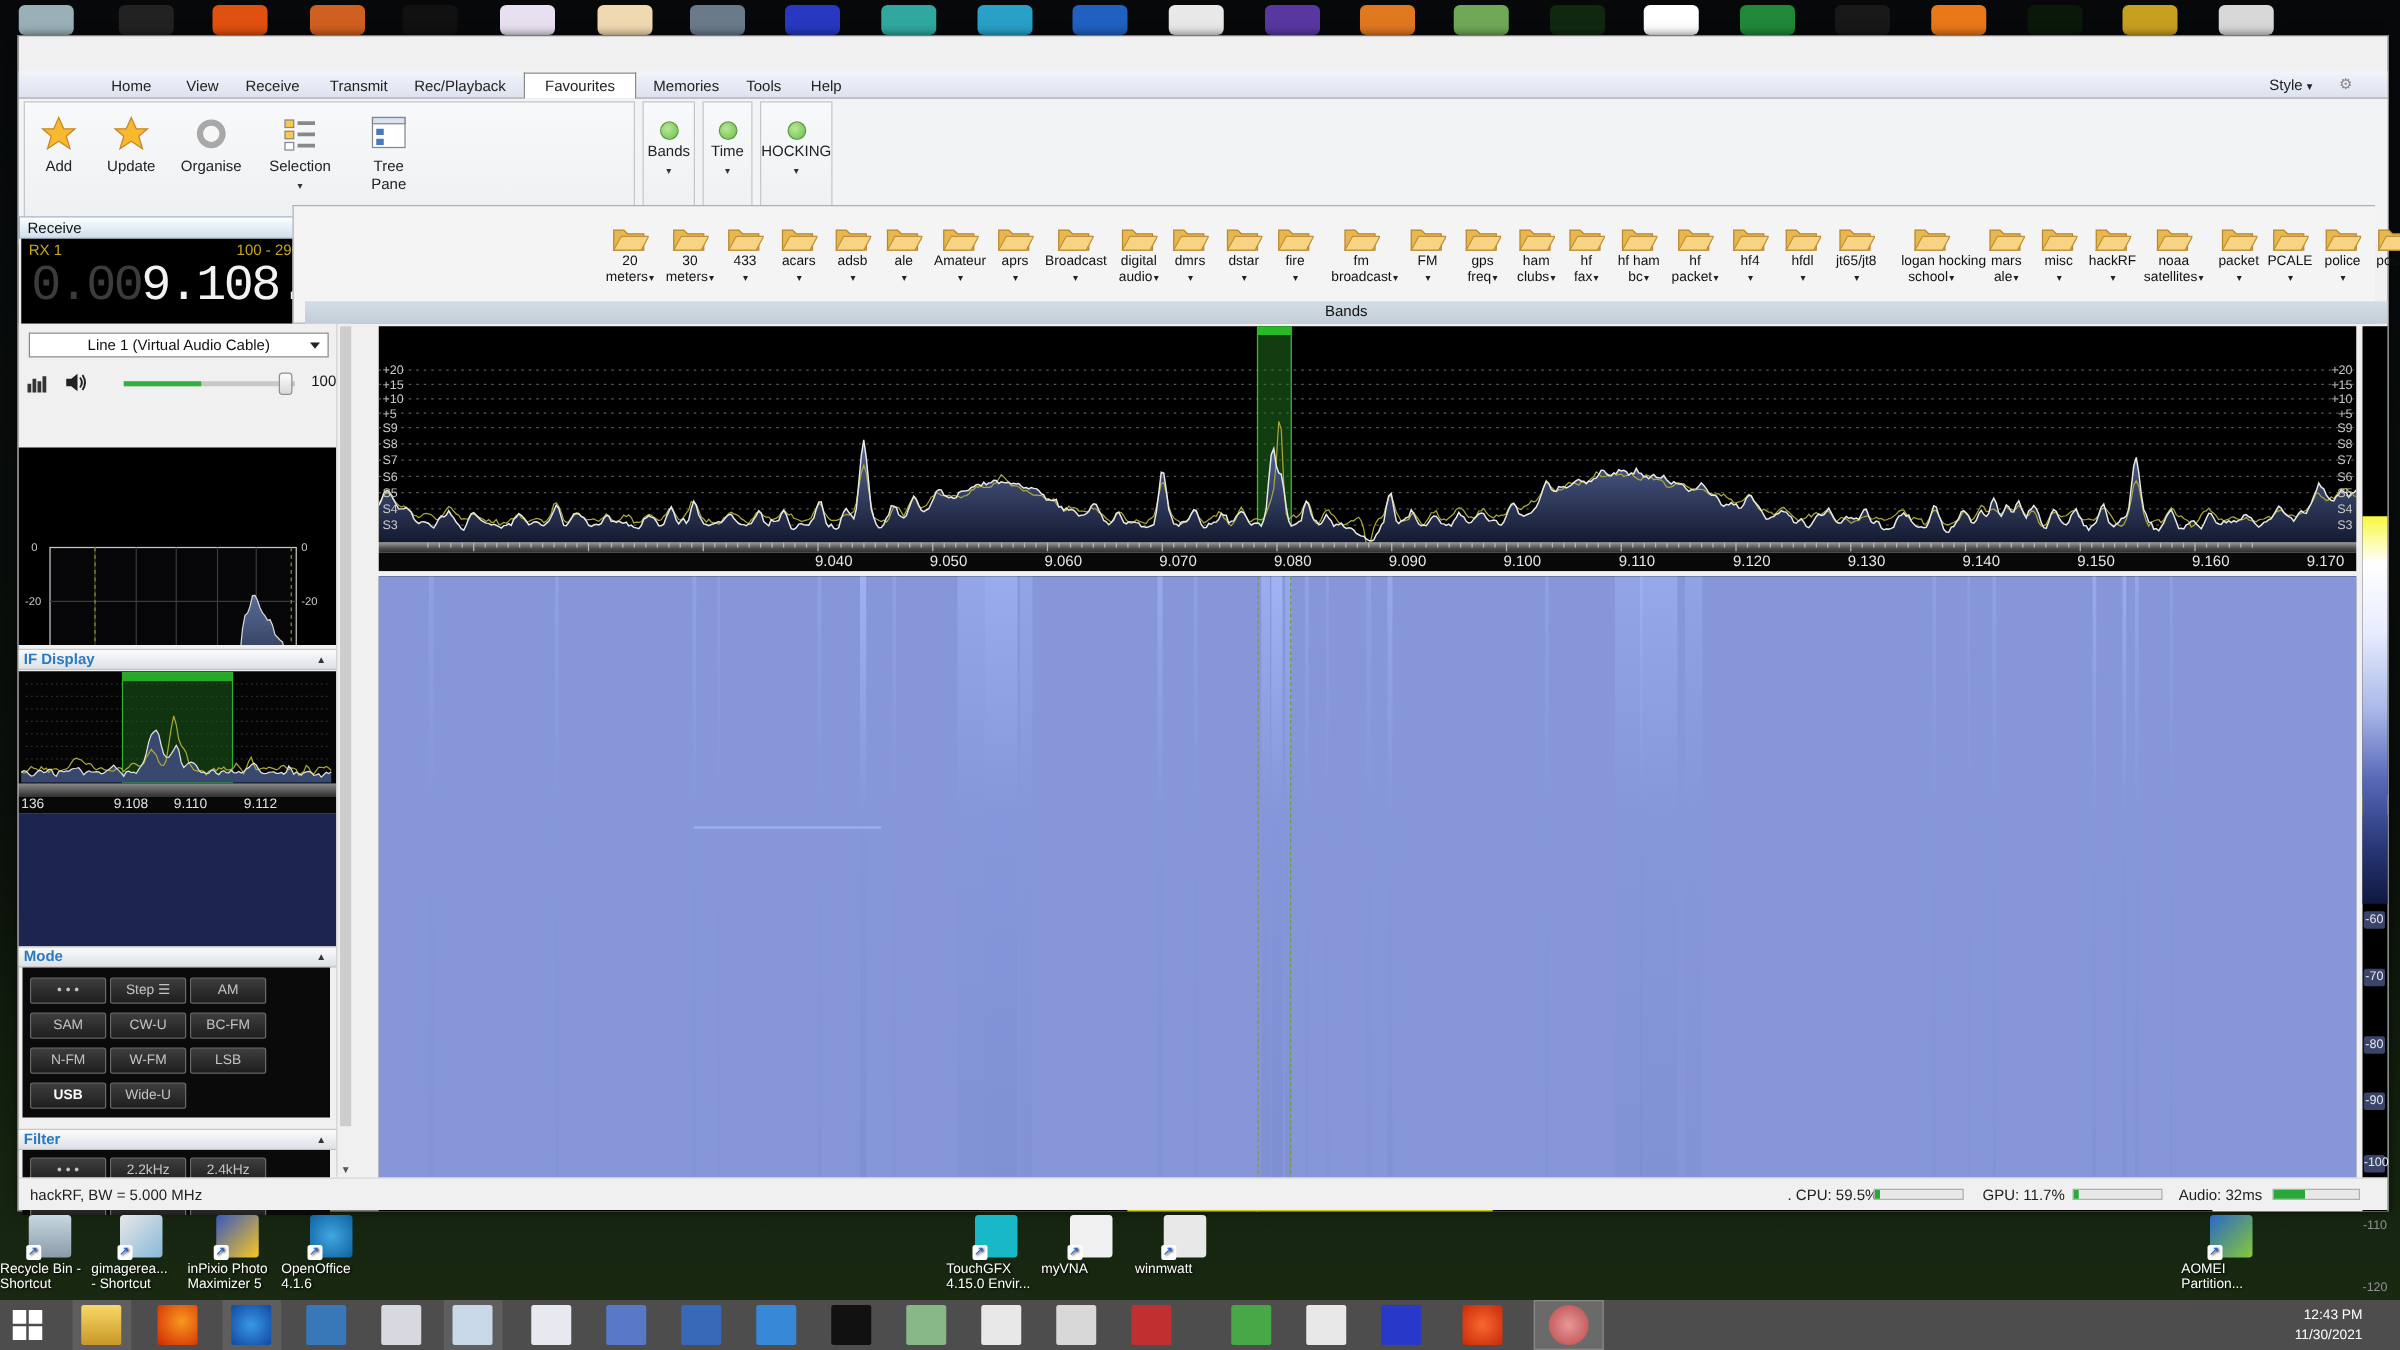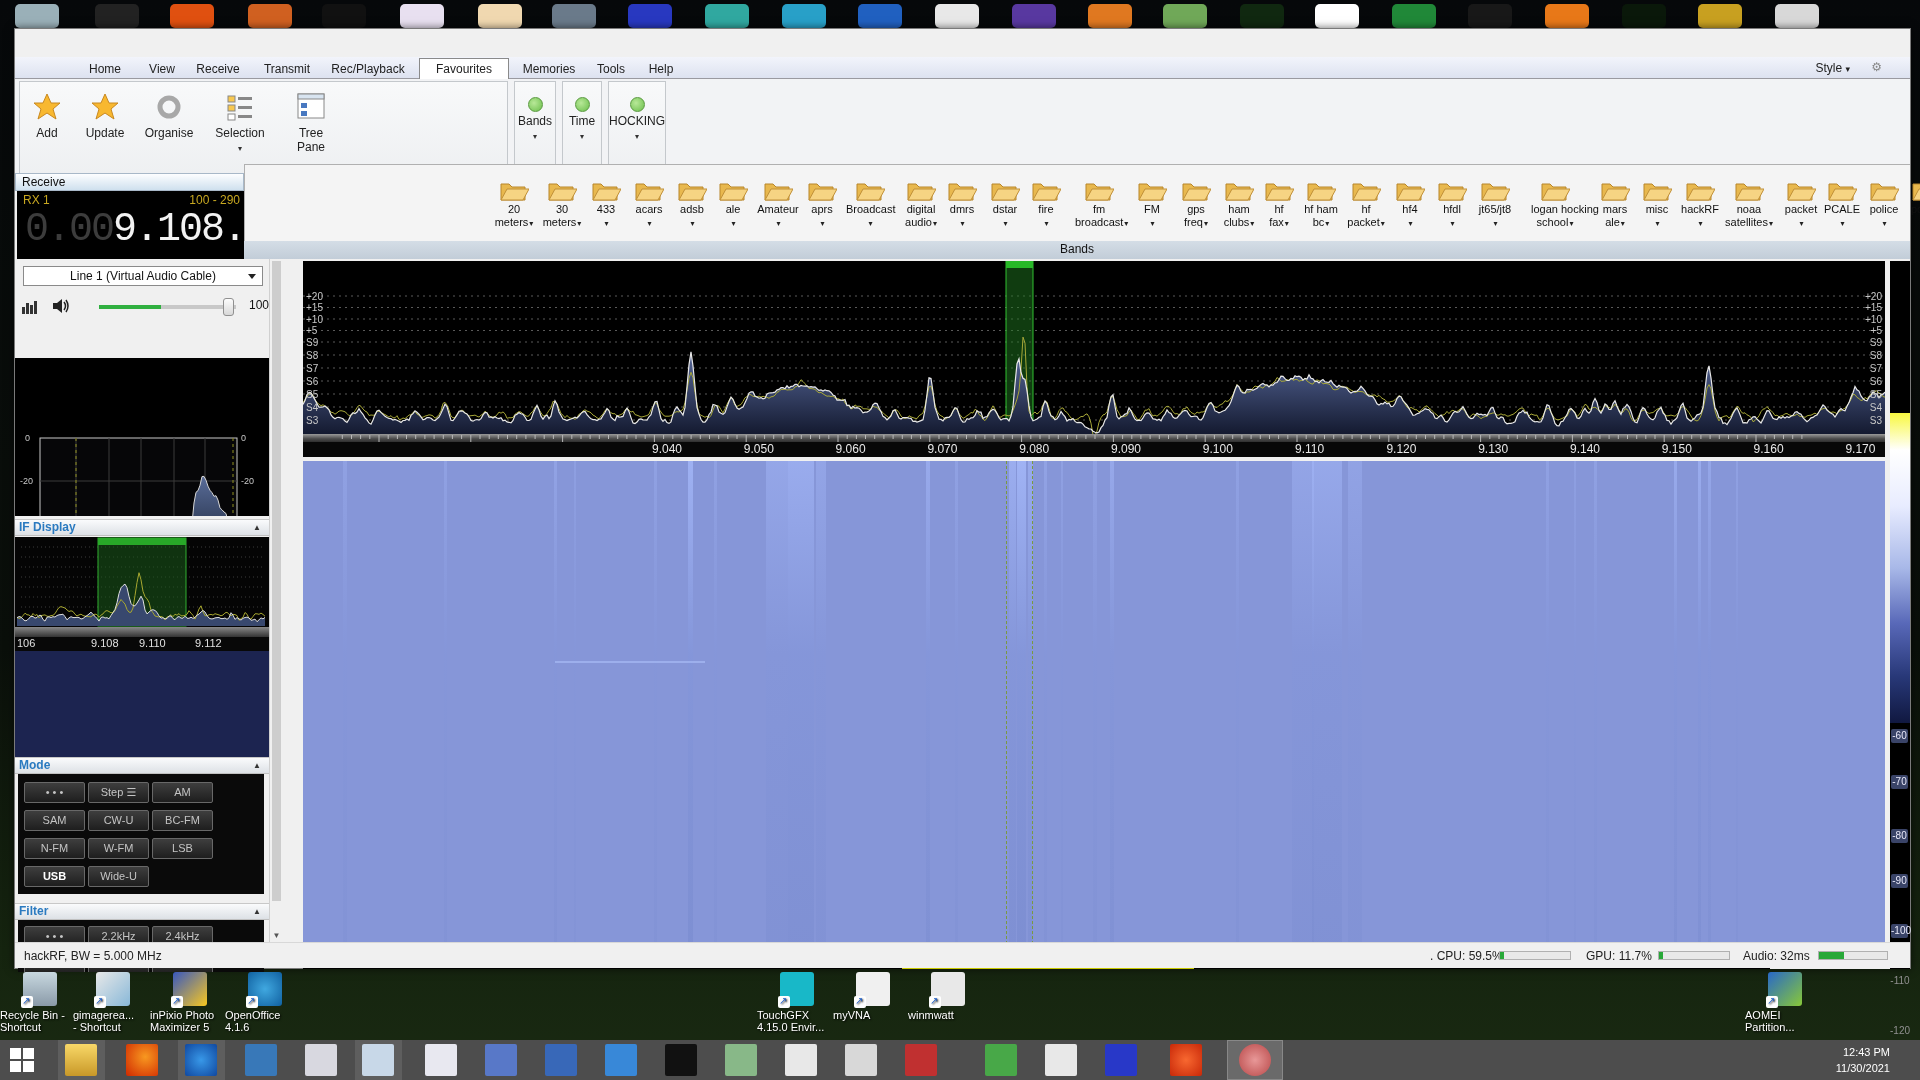--- a/index.html
+++ b/index.html
@@ -19,21 +19,21 @@
 .gdot{width:15px;height:15px;border-radius:50%;background:radial-gradient(circle at 5px 5px,#b8e898,#6abe4a);border:1px solid #5a9a40;margin:6px auto 2px}
 .dar{font-size:8px;color:#333}
 
 #rcvhdr{position:absolute;left:0px;top:144px;width:229px;height:18px;background:linear-gradient(180deg,#fdfeff,#cfe0ee);border:1px solid #a8b8c8;font-size:12px;color:#111;padding:1px 0 0 6px}
 #freq{position:absolute;left:2px;top:162px;width:227px;height:68px;background:#000;overflow:hidden}
 #freq .rx{position:absolute;left:6px;top:2px;color:#c8a820;font-size:12px}
 #freq .rng{position:absolute;right:4px;top:2px;color:#c8a820;font-size:12px}
 #freq .dg{position:absolute;left:8px;top:16px;font-family:"Liberation Mono",monospace;font-size:40px;letter-spacing:-2px;color:#3c3c3c}
 #freq .dw{color:#f2f2f2}
 
-#fstrip{position:absolute;left:229px;top:135px;width:1666px;height:95px;background:#f4f4f4;border:1px solid #b0b0b0;border-right:none}
+#fstrip{position:absolute;left:219px;top:135px;width:1666px;height:95px;background:#f4f4f4;border:1px solid #b0b0b0;border-right:none}
 .fit{position:absolute;top:14px;width:48px;text-align:center}
 .fico{display:block;margin:0 auto}
 .fl1{font-size:11px;color:#111;line-height:13px;white-space:nowrap}
 .da{font-size:8px;color:#222;margin-left:1px}
 #bandsbar{position:absolute;left:229px;top:212px;width:1666px;height:18px;background:linear-gradient(180deg,#d4dde6,#c2cdd8);text-align:center;font-size:12px;color:#111;padding-top:1px}
 
 #sidebar{position:absolute;left:0;top:230px;width:254px;height:683px;background:#f0f0f0}
 #combo{position:absolute;left:8px;top:7px;width:240px;height:20px;background:#fff;border:1px solid #8a8a8a;font-size:12px;color:#111;text-align:center;padding-top:2px}
 #combo .ar{position:absolute;right:6px;top:7px;border-left:4px solid transparent;border-right:4px solid transparent;border-top:5px solid #222}
 #volrow{position:absolute;left:0;top:34px;width:254px;height:28px}
@@ -464,21 +464,21 @@
         <rect x="97" y="509" width="88" height="88" fill="#1a5a1a" fill-opacity="0.55" stroke="#30b030"></rect>
         <rect x="97" y="509" width="88" height="7" fill="#28a828"></rect>
         <rect x="97" y="590" width="88" height="7" fill="#28a828"></rect>
         <polygon points="16,597 16,589.0 18,587.5 20,588.1 22,590.2 24,591.8 26,591.4 28,589.2 30,587.4 32,587.5 34,589.1 36,588.5 38,586.4 40,586.4 42,590.5 44,592.1 46,588.2 48,587.8 50,588.5 52,587.7 54,588.0 56,586.5 58,585.8 60,585.6 62,585.2 64,587.7 66,590.8 68,588.9 70,587.7 72,588.5 74,588.6 76,588.3 78,588.5 80,590.0 82,589.5 84,587.8 86,586.6 88,585.0 90,583.1 92,585.5 94,587.3 96,589.5 98,592.1 100,588.5 102,587.9 104,589.0 106,588.7 108,589.8 110,586.5 112,583.6 114,580.3 116,573.8 118,564.5 120,558.8 122,556.6 124,555.1 126,558.6 128,567.4 130,574.4 132,576.7 134,576.8 136,574.1 138,570.9 140,567.2 142,571.0 144,581.1 146,584.9 148,583.1 150,581.3 152,580.7 154,581.5 156,583.3 158,586.9 160,589.1 162,588.7 164,589.9 166,589.5 168,587.0 170,587.0 172,589.6 174,590.7 176,588.4 178,587.5 180,589.1 182,589.2 184,587.2 186,589.2 188,589.3 190,588.2 192,589.4 194,588.4 196,586.1 198,585.1 200,583.0 202,581.5 204,583.0 206,586.5 208,589.1 210,589.9 212,589.8 214,588.9 216,588.6 218,588.5 220,589.6 222,589.6 224,589.0 226,590.3 228,588.8 230,583.7 232,586.2 234,590.4 236,588.6 238,589.8 240,591.1 242,589.3 244,588.5 246,588.1 248,588.9 250,591.3 252,590.9 254,590.1 256,592.7 258,590.8 260,588.9 262,589.9 264,588.4 264,597" fill="#38486e"></polygon>
         <polyline points="16,587.9 18,589.5 20,588.8 22,586.6 24,584.2 26,585.7 28,586.0 30,587.7 32,584.5 34,586.6 36,585.5 38,588.9 40,586.6 42,586.2 44,585.9 46,587.2 48,587.4 50,586.6 52,586.3 54,584.7 56,581.3 58,578.5 60,577.6 62,578.3 64,579.0 66,580.9 68,582.5 70,581.8 72,582.5 74,585.3 76,586.9 78,585.9 80,585.2 82,586.5 84,587.1 86,587.3 88,587.7 90,587.8 92,586.0 94,585.1 96,585.7 98,588.3 100,586.1 102,584.9 104,582.3 106,581.6 108,582.5 110,583.8 112,583.5 114,581.7 116,577.0 118,573.9 120,570.5 122,572.8 124,575.1 126,580.5 128,583.2 130,583.3 132,579.0 134,566.5 136,553.5 138,543.7 140,550.8 142,562.4 144,567.6 146,569.9 148,573.3 150,581.1 152,583.8 154,587.0 156,587.5 158,588.0 160,587.4 162,588.3 164,590.9 166,588.0 168,587.5 170,585.7 172,587.7 174,585.2 176,586.2 178,584.6 180,586.8 182,586.8 184,586.4 186,585.2 188,581.7 190,584.1 192,586.4 194,590.1 196,585.5 198,580.0 200,576.8 202,582.7 204,586.7 206,586.7 208,585.8 210,585.4 212,586.1 214,584.7 216,585.3 218,585.9 220,586.8 222,586.0 224,583.9 226,583.3 228,585.2 230,586.7 232,585.4 234,585.6 236,586.6 238,591.3 240,589.6 242,588.3 244,583.5 246,585.2 248,589.3 250,590.1 252,587.5 254,584.8 256,584.8 258,585.3 260,584.1 262,585.4 264,587.3" fill="none" stroke="#a8a830" stroke-width="1"></polyline>
         <polyline points="16,589.0 18,587.5 20,588.1 22,590.2 24,591.8 26,591.4 28,589.2 30,587.4 32,587.5 34,589.1 36,588.5 38,586.4 40,586.4 42,590.5 44,592.1 46,588.2 48,587.8 50,588.5 52,587.7 54,588.0 56,586.5 58,585.8 60,585.6 62,585.2 64,587.7 66,590.8 68,588.9 70,587.7 72,588.5 74,588.6 76,588.3 78,588.5 80,590.0 82,589.5 84,587.8 86,586.6 88,585.0 90,583.1 92,585.5 94,587.3 96,589.5 98,592.1 100,588.5 102,587.9 104,589.0 106,588.7 108,589.8 110,586.5 112,583.6 114,580.3 116,573.8 118,564.5 120,558.8 122,556.6 124,555.1 126,558.6 128,567.4 130,574.4 132,576.7 134,576.8 136,574.1 138,570.9 140,567.2 142,571.0 144,581.1 146,584.9 148,583.1 150,581.3 152,580.7 154,581.5 156,583.3 158,586.9 160,589.1 162,588.7 164,589.9 166,589.5 168,587.0 170,587.0 172,589.6 174,590.7 176,588.4 178,587.5 180,589.1 182,589.2 184,587.2 186,589.2 188,589.3 190,588.2 192,589.4 194,588.4 196,586.1 198,585.1 200,583.0 202,581.5 204,583.0 206,586.5 208,589.1 210,589.9 212,589.8 214,588.9 216,588.6 218,588.5 220,589.6 222,589.6 224,589.0 226,590.3 228,588.8 230,583.7 232,586.2 234,590.4 236,588.6 238,589.8 240,591.1 242,589.3 244,588.5 246,588.1 248,588.9 250,591.3 252,590.9 254,590.1 256,592.7 258,590.8 260,588.9 262,589.9 264,588.4" fill="none" stroke="#e0e0e0" stroke-width="1"></polyline>
       </svg>
     </div>
     <div style="position:absolute;left:0;top:368px;width:254px;height:10px;background:linear-gradient(180deg,#888,#333)"></div>
     <div style="position:absolute;left:0;top:378px;width:254px;height:14px;background:#080808;color:#e0e0e0;font-size:11px">
-      <span style="position:absolute;left:2px">106</span>
+      <span style="position:absolute;left:2px">136</span>
           <span style="position:absolute;left:76px">9.108</span>
           <span style="position:absolute;left:124px">9.110</span>
           <span style="position:absolute;left:180px">9.112</span>
     </div>
     <div id="ifwf" style="position:absolute;left:0;top:392px;width:254px;height:106px;background:#1c2450"></div>
     <div class="shdr" style="top:498px">Mode<span class="up">▲</span></div>
     <div style="position:absolute;left:3px;top:515px;width:246px;height:120px;background:#0a0a0a">
       <div class="mbtn" style="left:6px;top:8px">• • •</div>
           <div class="mbtn" style="left:70px;top:8px">Step ☰</div>
           <div class="mbtn" style="left:134px;top:8px">AM</div>

